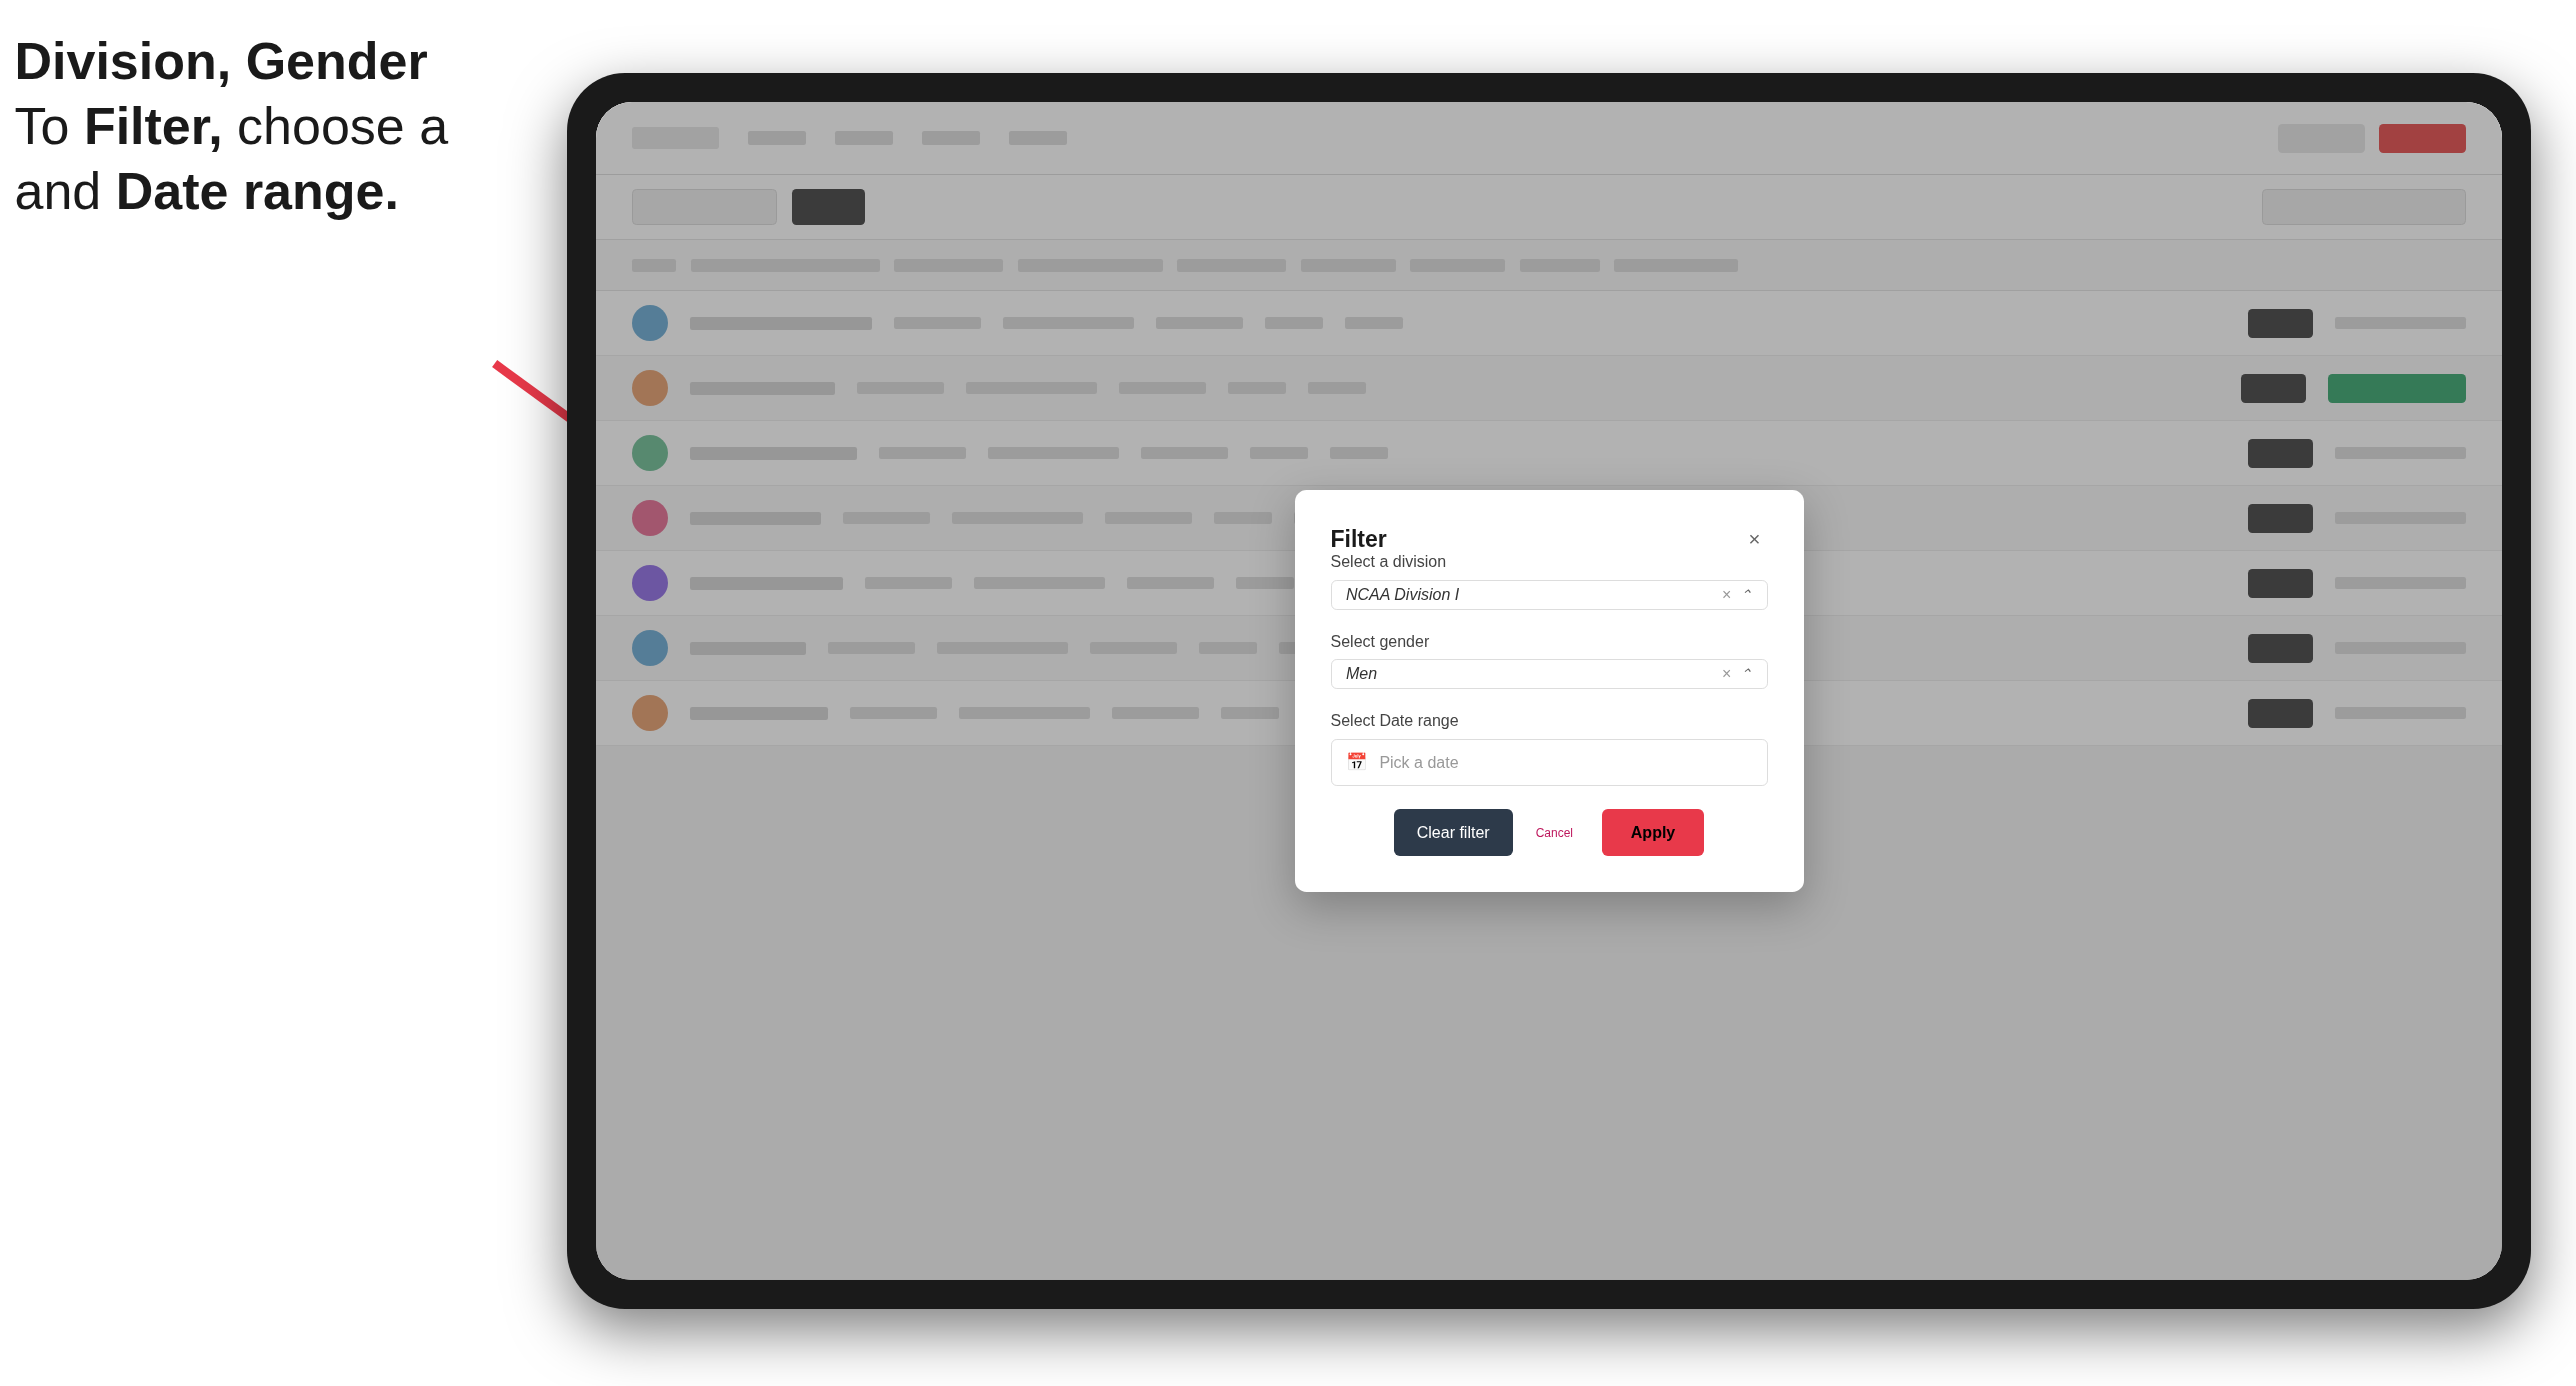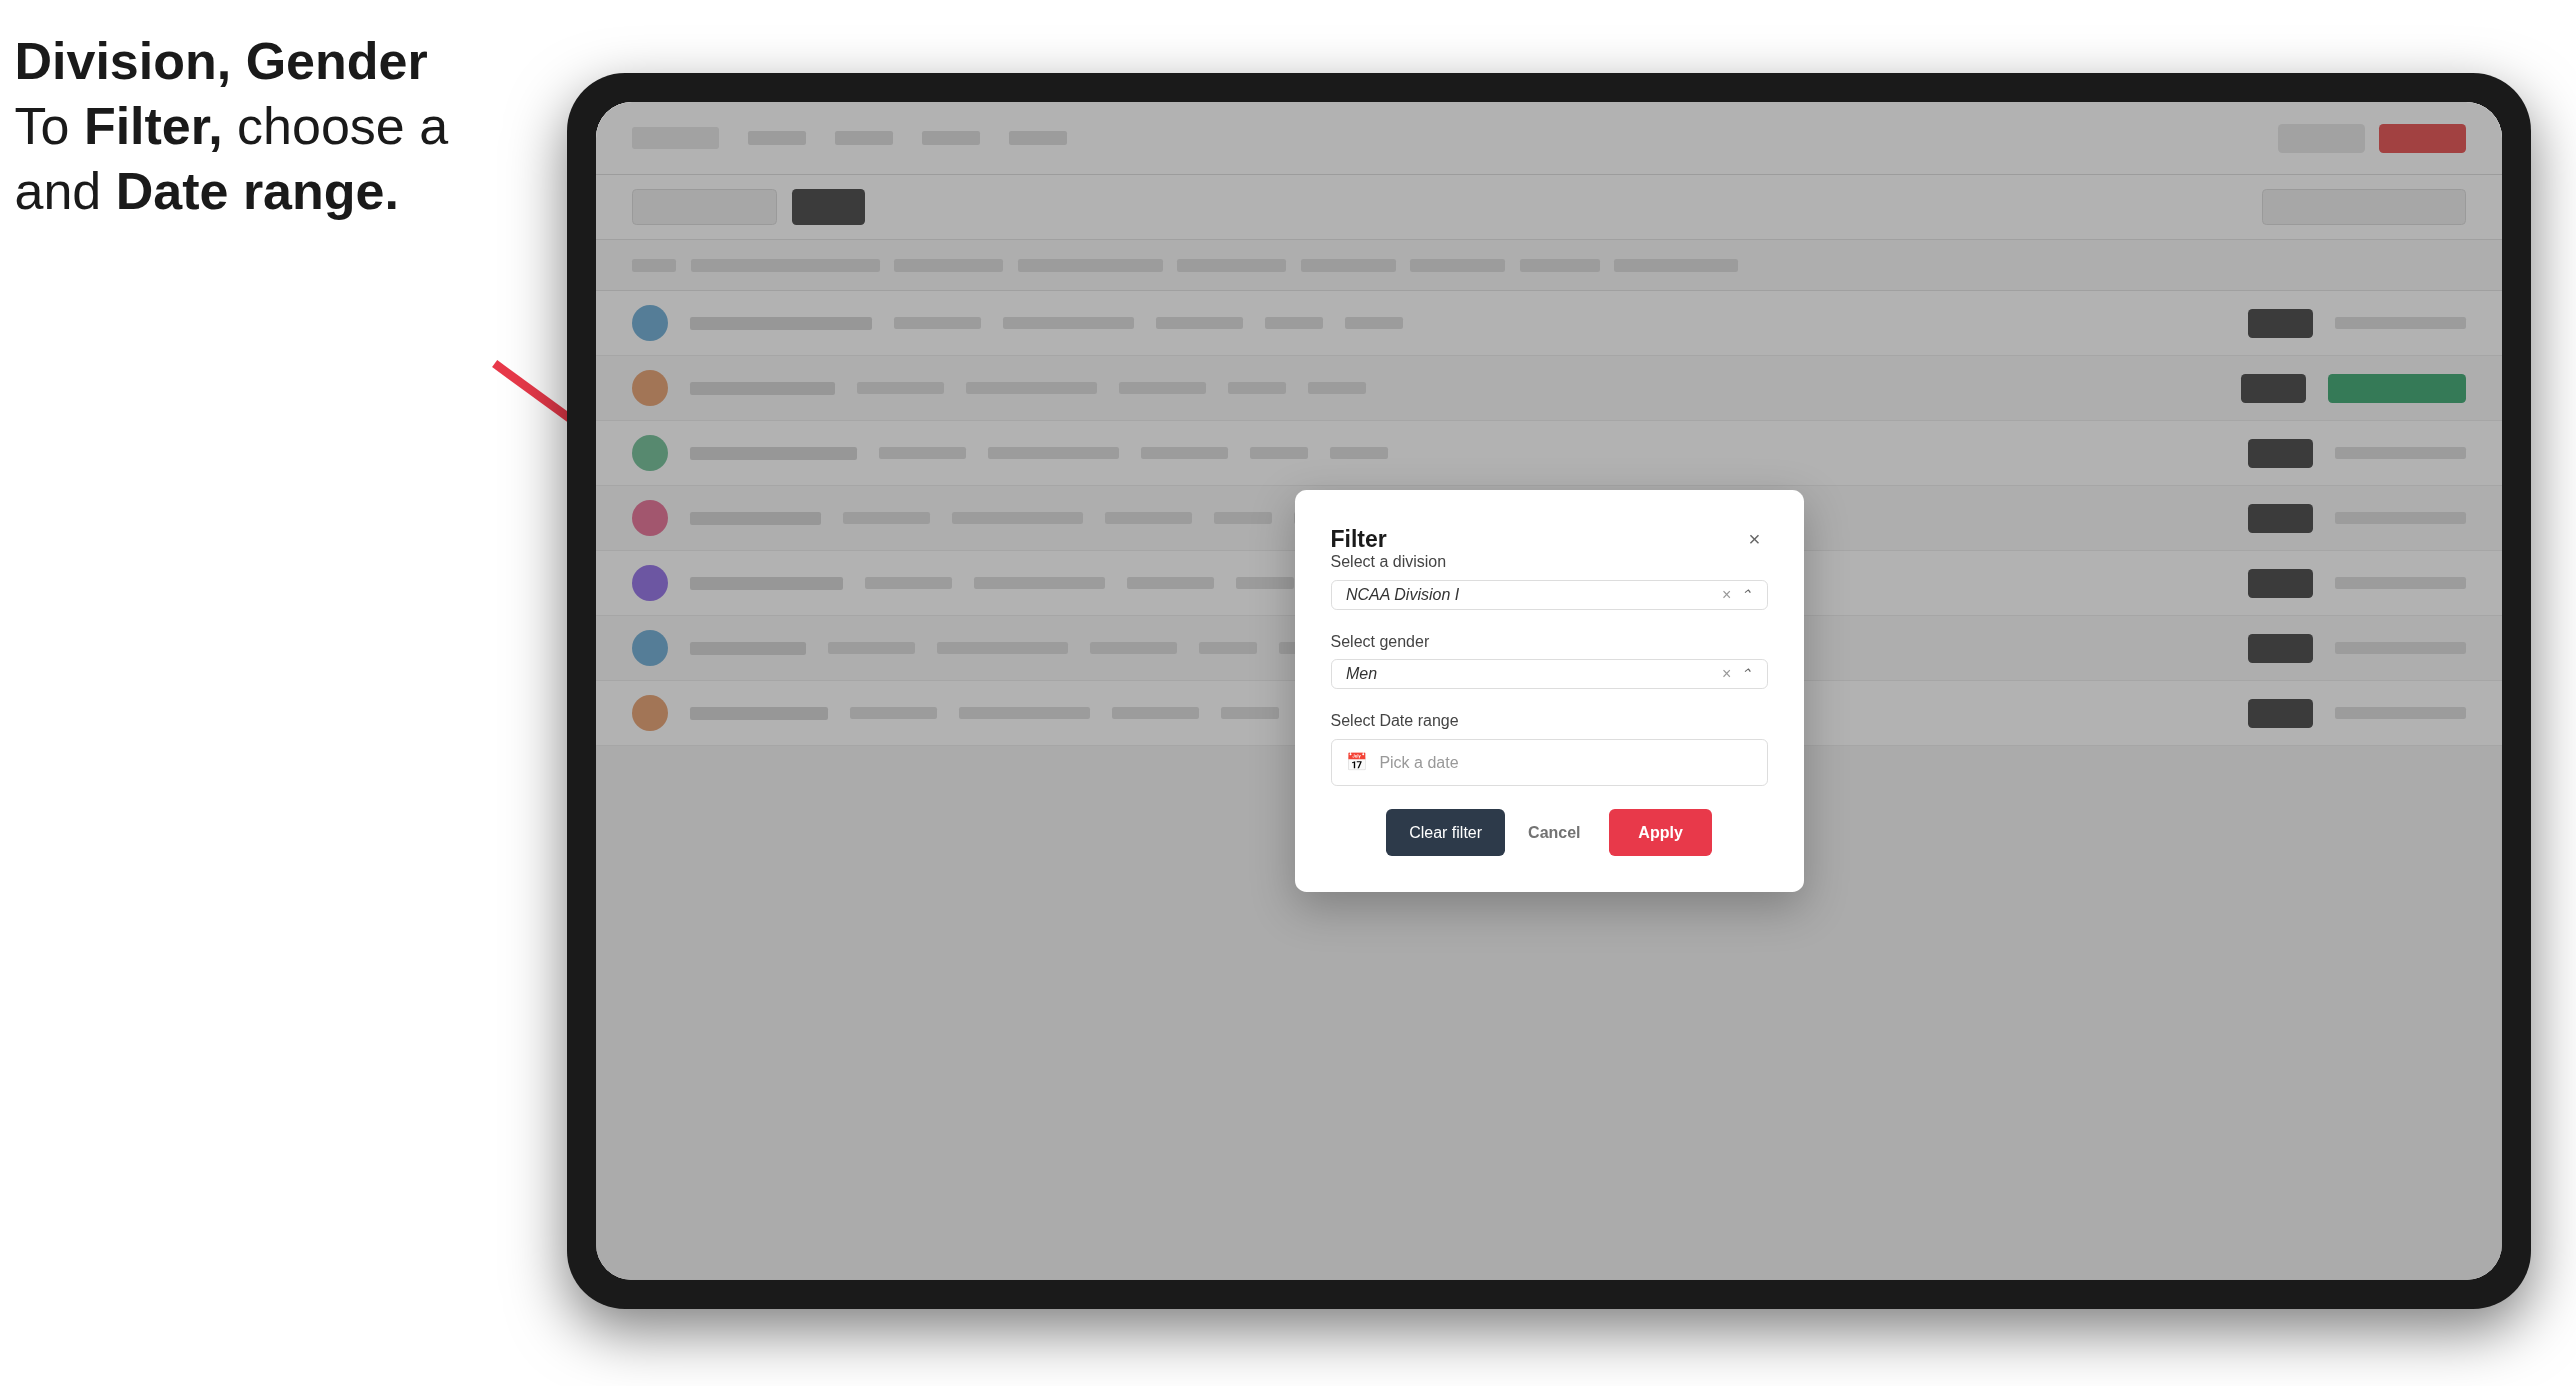--- a/index.html
+++ b/index.html
@@ -376,32 +376,31 @@
       border-radius: 5.8px;
       font-size: 16px;
       font-weight: 500;
       cursor: pointer;
     }
 
     .btn-cancel {
       height: 47px;
       padding: 0 23px;
       background: none;
-      color: #737373;
+      color: #be185d;
       border: none;
-      font-size: 16px;
+      font-size: 12px;
       cursor: pointer;
-      font-weight: bold;
     }
 
     .btn-apply {
       height: 47px;
       padding: 0 29px;
       background: #e8394a;
-      color: #ffffff;
+      color: #000000;
       border: none;
       border-radius: 5.8px;
       font-size: 16px;
       font-weight: 600;
       cursor: pointer;
     }
 
     .footer-right {
       display: flex;
       align-items: center;

